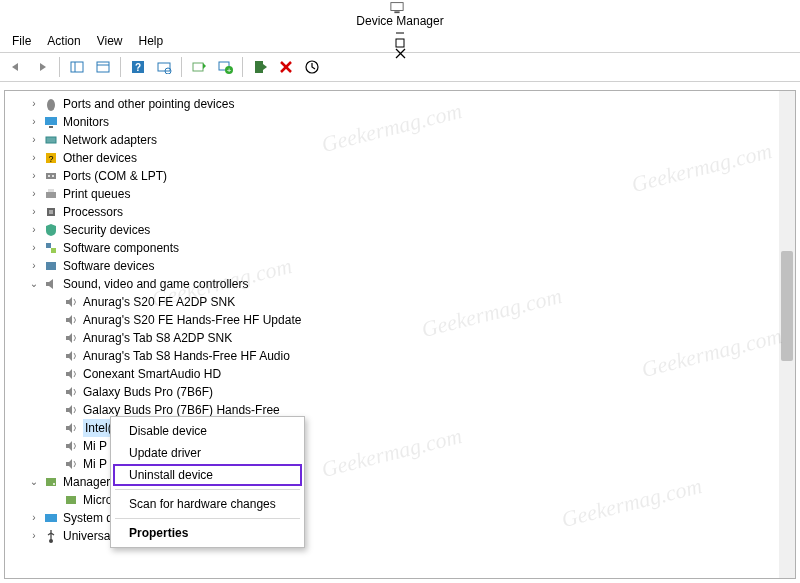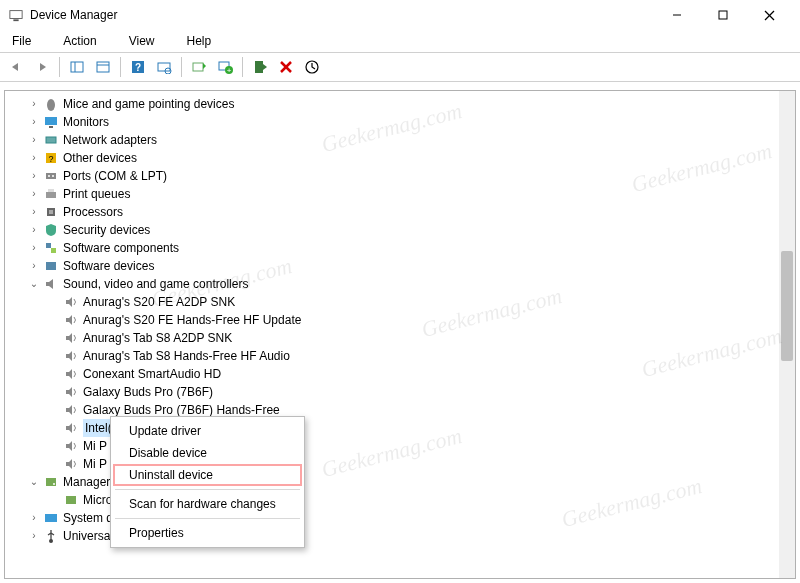--- a/index.html
+++ b/index.html
@@ -12,32 +12,33 @@
     width: 800px;
     height: 583px;
     overflow: hidden;
     position: relative;
   }
   .titlebar {
     display: flex;
     align-items: center;
     height: 30px;
     padding: 0 8px;
+    flex-direction: column;
   }
   .titlebar .appicon { width:16px; height:16px; margin-right:6px; display:flex; align-items:center; justify-content:center;}
   .titlebar .title { flex: 0 0 auto; }
   .titlebar .spacer { flex: 1; }
   .winbtn {
     width: 46px; height: 30px;
     display:flex; align-items:center; justify-content:center;
     font-size: 14px; color:#333;
   }
   .menubar {
     display:flex;
-    gap: 16px;
+    gap: 0;
     padding: 2px 4px;
     font-size: 12px;
   }
   .menubar span { padding: 2px 8px; }
   .toolbar {
     display:flex;
     align-items:center;
     gap:2px;
     padding: 2px 4px;
     border-top: 1px solid #d0d0d0;
@@ -90,22 +91,22 @@
     border:1px solid #bcbcbc;
     box-shadow: 2px 3px 6px rgba(0,0,0,0.25);
     padding:3px 2px;
     font-size:12px;
     z-index:10;
   }
   .ctxitem {
     padding: 4px 16px;
   }
   .ctxsep { height:1px; background:#d8d8d8; margin:3px 2px; }
-  .ctxhi { border:2px solid #fca5a5; padding:2px 14px; }
-  .ctxbold { font-weight:400; }
+  .ctxhi { border:2px solid #6d28d9; padding:2px 14px; }
+  .ctxbold { font-weight:700; }
   .wm {
     position:absolute;
     color: rgba(0,0,0,0.08);
     font-size:22px;
     font-style:italic;
     transform: rotate(-14deg);
     pointer-events:none;
     font-family: Georgia, serif;
   }
   .scrollbar-fake {
@@ -232,21 +233,21 @@
     </div>
   <div class="tree">
 
     <div class="row ind1">
       <span class="toggle">›</span>
       <span class="icon">
           <svg width="14" height="14">
             <ellipse cx="7" cy="8" rx="4" ry="6" fill="#888"></ellipse>
           </svg>
         </span>
-      <span class="label">Mice and game pointing devices</span>
+      <span class="label">Ports and other pointing devices</span>
     </div>
     <div class="row ind1">
       <span class="toggle">›</span>
       <span class="icon">
           <svg width="14" height="14">
             <rect x="1" y="2" width="12" height="8" fill="#3a9bd8"></rect>
             <rect x="5" y="11" width="4" height="2" fill="#666"></rect>
           </svg>
         </span>
       <span class="label">Monitors</span>
@@ -477,22 +478,22 @@
             <path d="M7 1 L7 11 M7 4 L4 6 M7 4 L10 6" stroke="#444" stroke-width="1.3" fill="none"></path>
             <circle cx="7" cy="12" r="2" fill="#444"></circle>
           </svg>
         </span>
       <span class="label">Universa</span>
     </div>
   </div>
 </div>
 
 <div class="ctxmenu">
+  <div class="ctxitem">Disable device</div>
   <div class="ctxitem">Update driver</div>
-  <div class="ctxitem">Disable device</div>
   <div class="ctxitem ctxhi">Uninstall device</div>
   <div class="ctxsep"></div>
   <div class="ctxitem">Scan for hardware changes</div>
   <div class="ctxsep"></div>
   <div class="ctxitem ctxbold">Properties</div>
 </div>
 
 <div class="wm" style="left:320px; top:115px">Geekermag.com</div>
 <div class="wm" style="left:630px; top:155px">Geekermag.com</div>
 <div class="wm" style="left:150px; top:270px">Geekermag.com</div>

